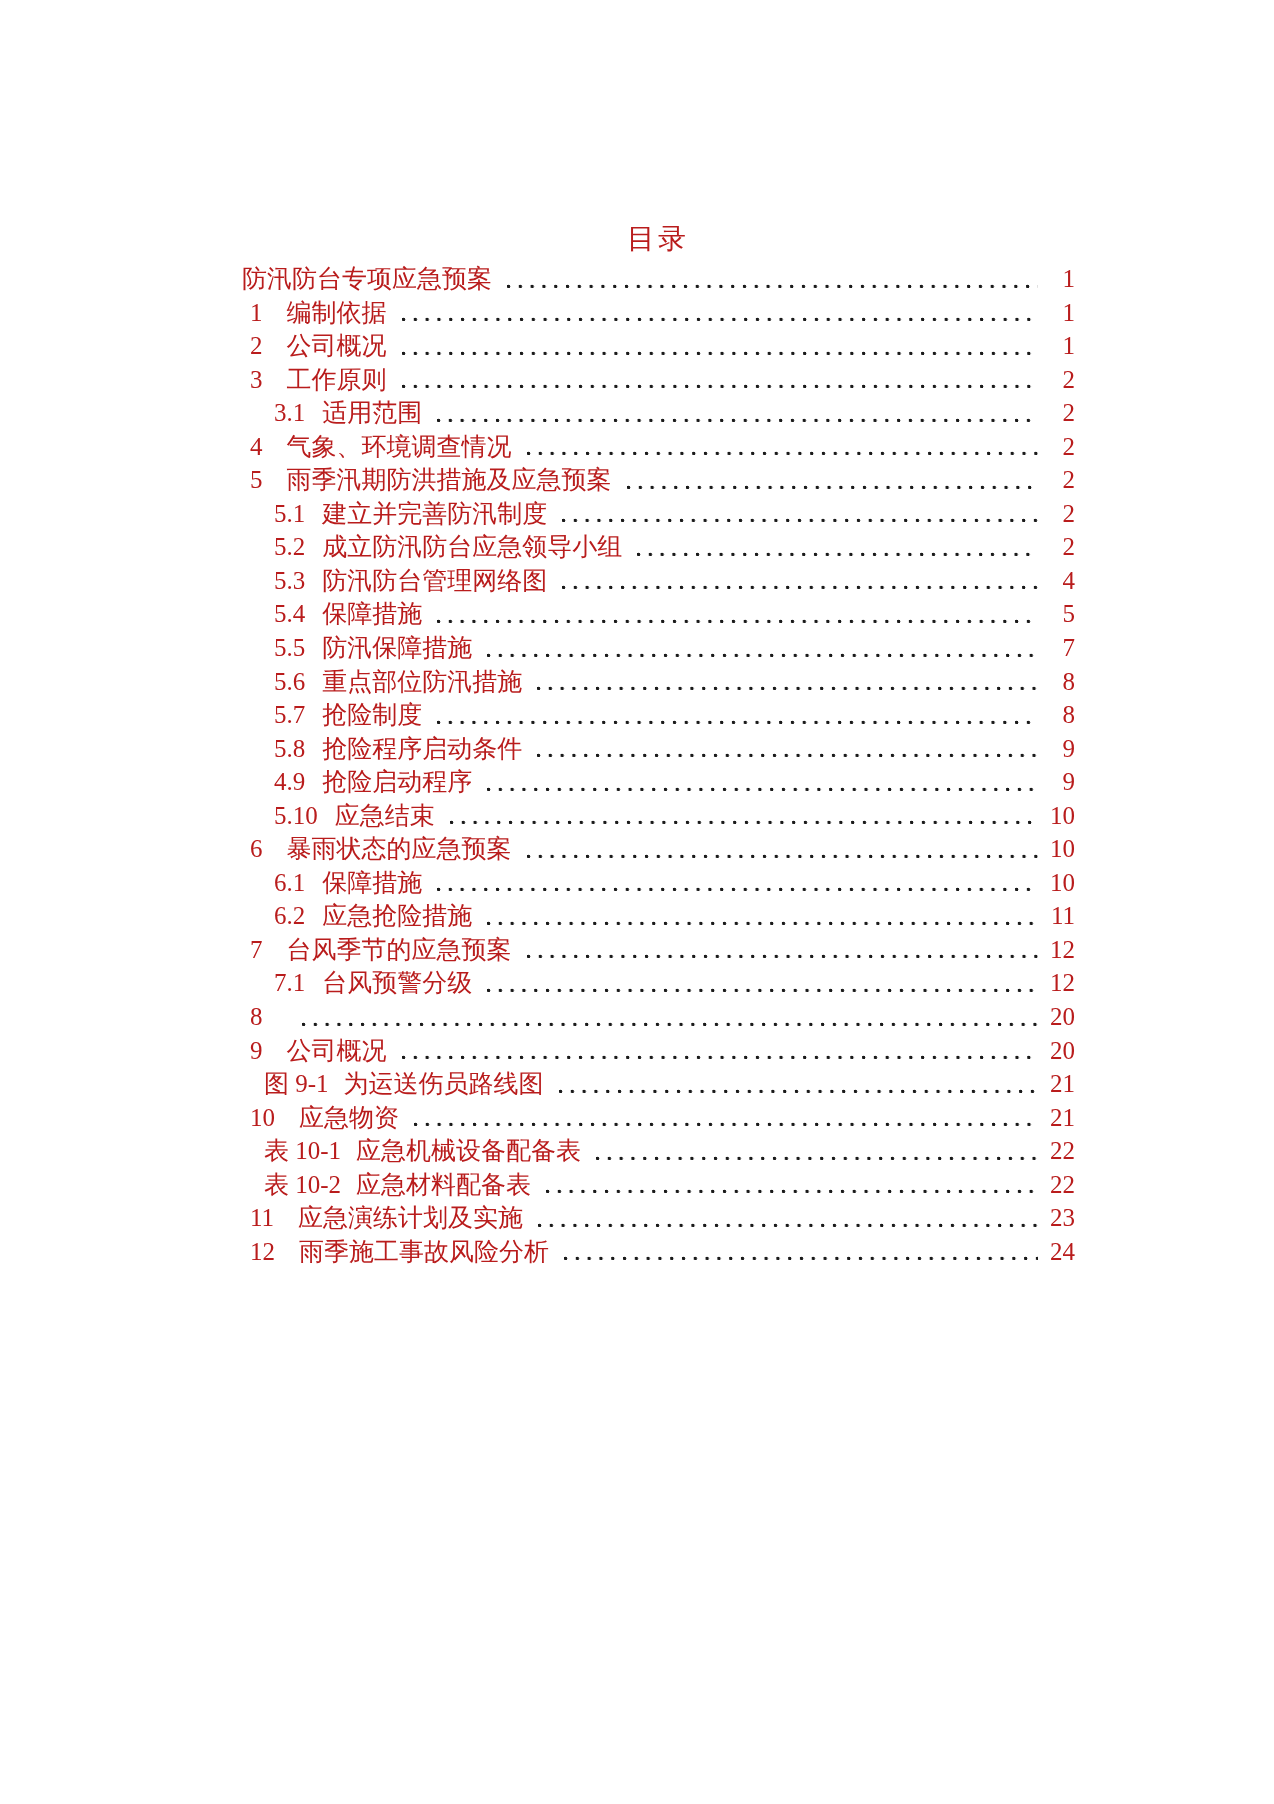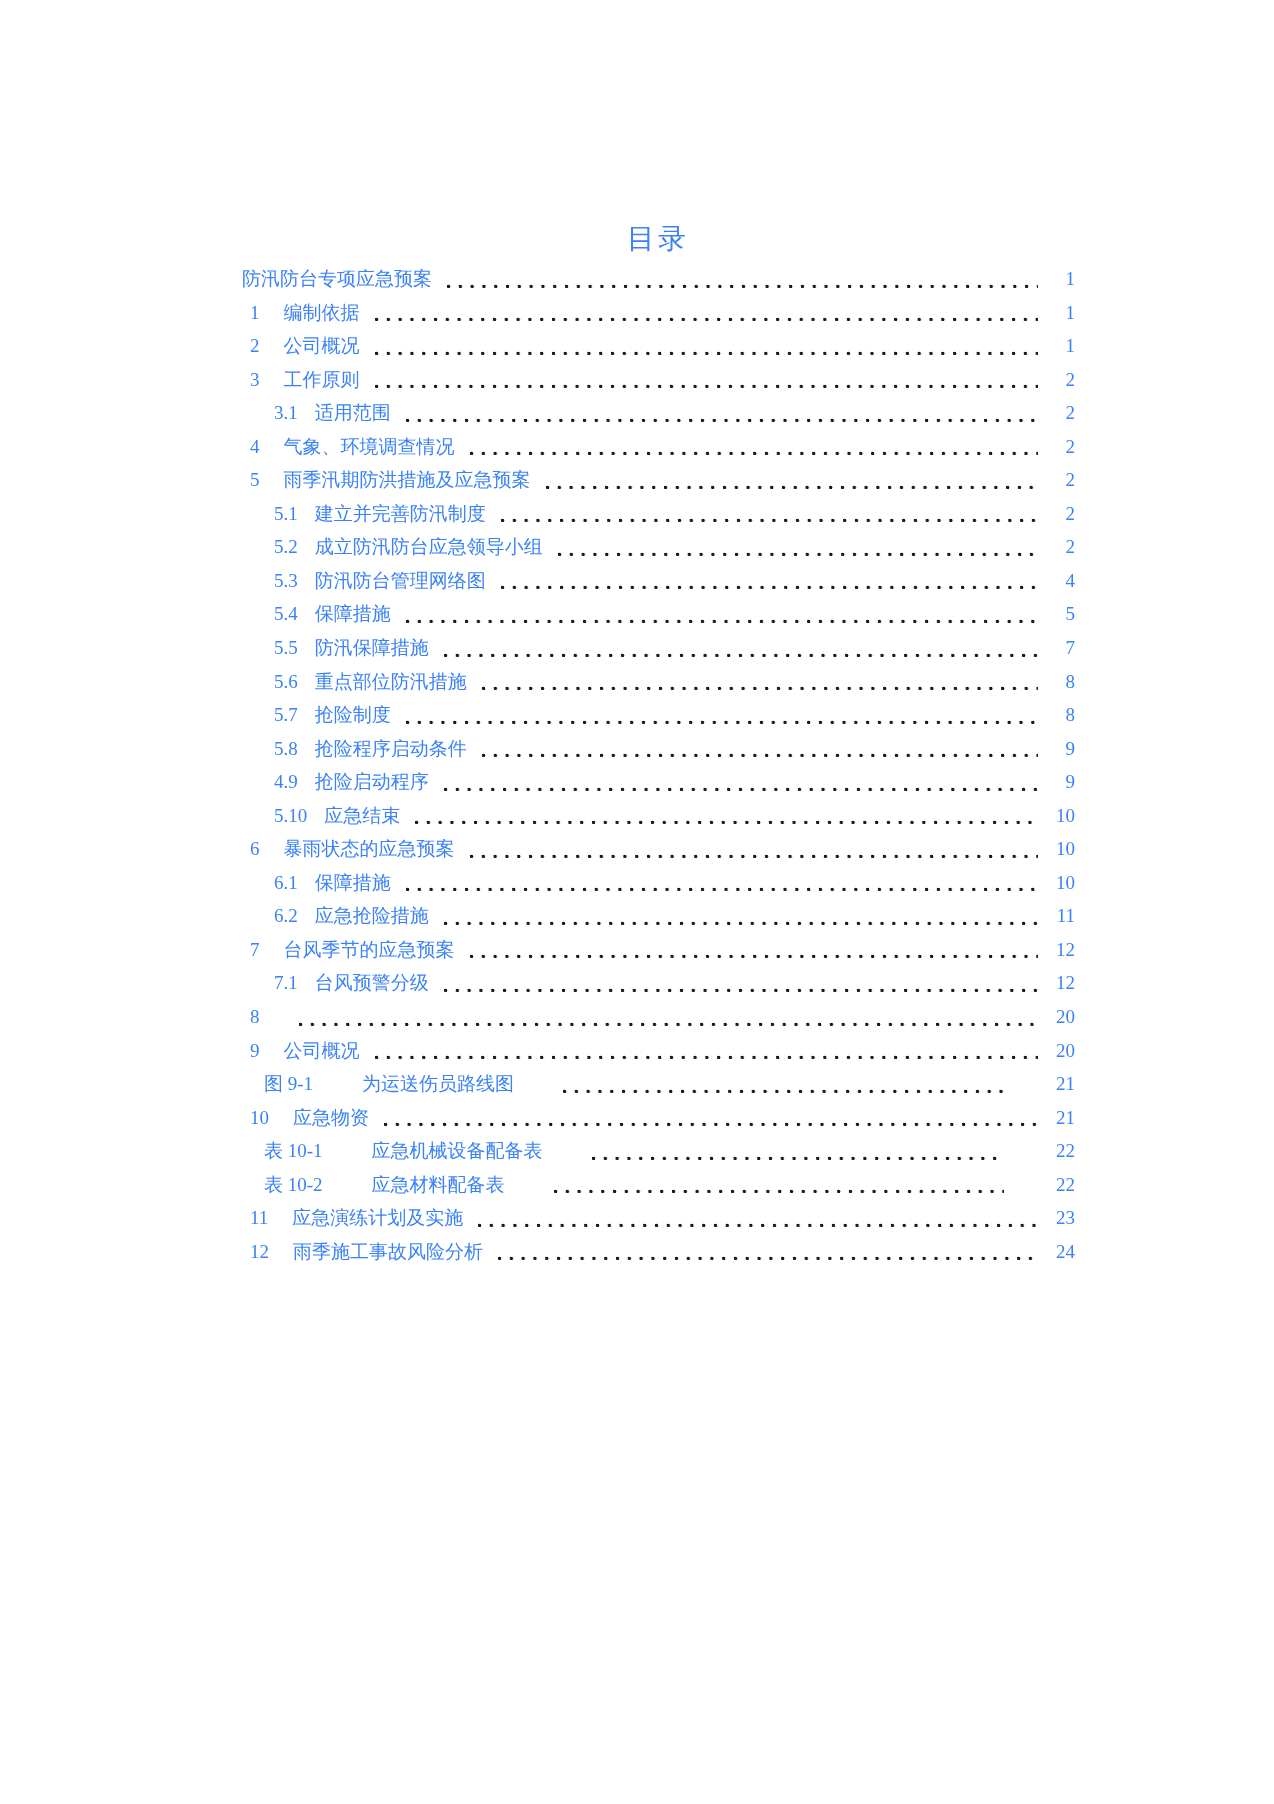--- a/index.html
+++ b/index.html
@@ -7,50 +7,50 @@
     padding: 0;
     background: #ffffff;
   }
   .page {
     position: relative;
     width: 1274px;
     height: 1804px;
     background: #ffffff;
     overflow: hidden;
     font-family: "Liberation Serif", "DejaVu Serif", serif;
-    color: #3b82f6;
+    color: #b91c1c;
   }
   .doc-title {
     margin: 0;
     padding-top: 222px;
     font-size: 28px;
     font-weight: normal;
     line-height: 34px;
     text-align: center;
     transform: translateX(21px);
     letter-spacing: 3px;
   }
   .toc {
     margin-top: 6px;
   }
   .toc-row {
     display: flex;
     align-items: stretch;
     height: 33.55px;
     padding-right: 199px;
-    font-size: 19px;
+    font-size: 25px;
   }
   .toc-row > span {
     line-height: 33.55px;
     white-space: pre;
   }
   .lvl0 { padding-left: 242px; }
   .lvl1 { padding-left: 250px; }
   .lvl2 { padding-left: 274px; }
-  .lvl3 { padding-left: 264px; gap: 34px; }
+  .lvl3 { padding-left: 264px; }
   .toc-num { margin-right: 24px; }
   .lvl2 .toc-num { margin-right: 17px; }
   .lvl3 .toc-num { margin-right: 15px; }
   .dot-leader {
     flex: 1 1 auto;
     margin: 0 9px 0 13px;
     background-image: radial-gradient(circle at 1.6px 3.4px, #1a1a1a 1.45px, rgba(0,0,0,0) 2.0px);
     background-size: 11.8px 7px;
     background-repeat: repeat-x;
     background-position: left 2px bottom 6px;

